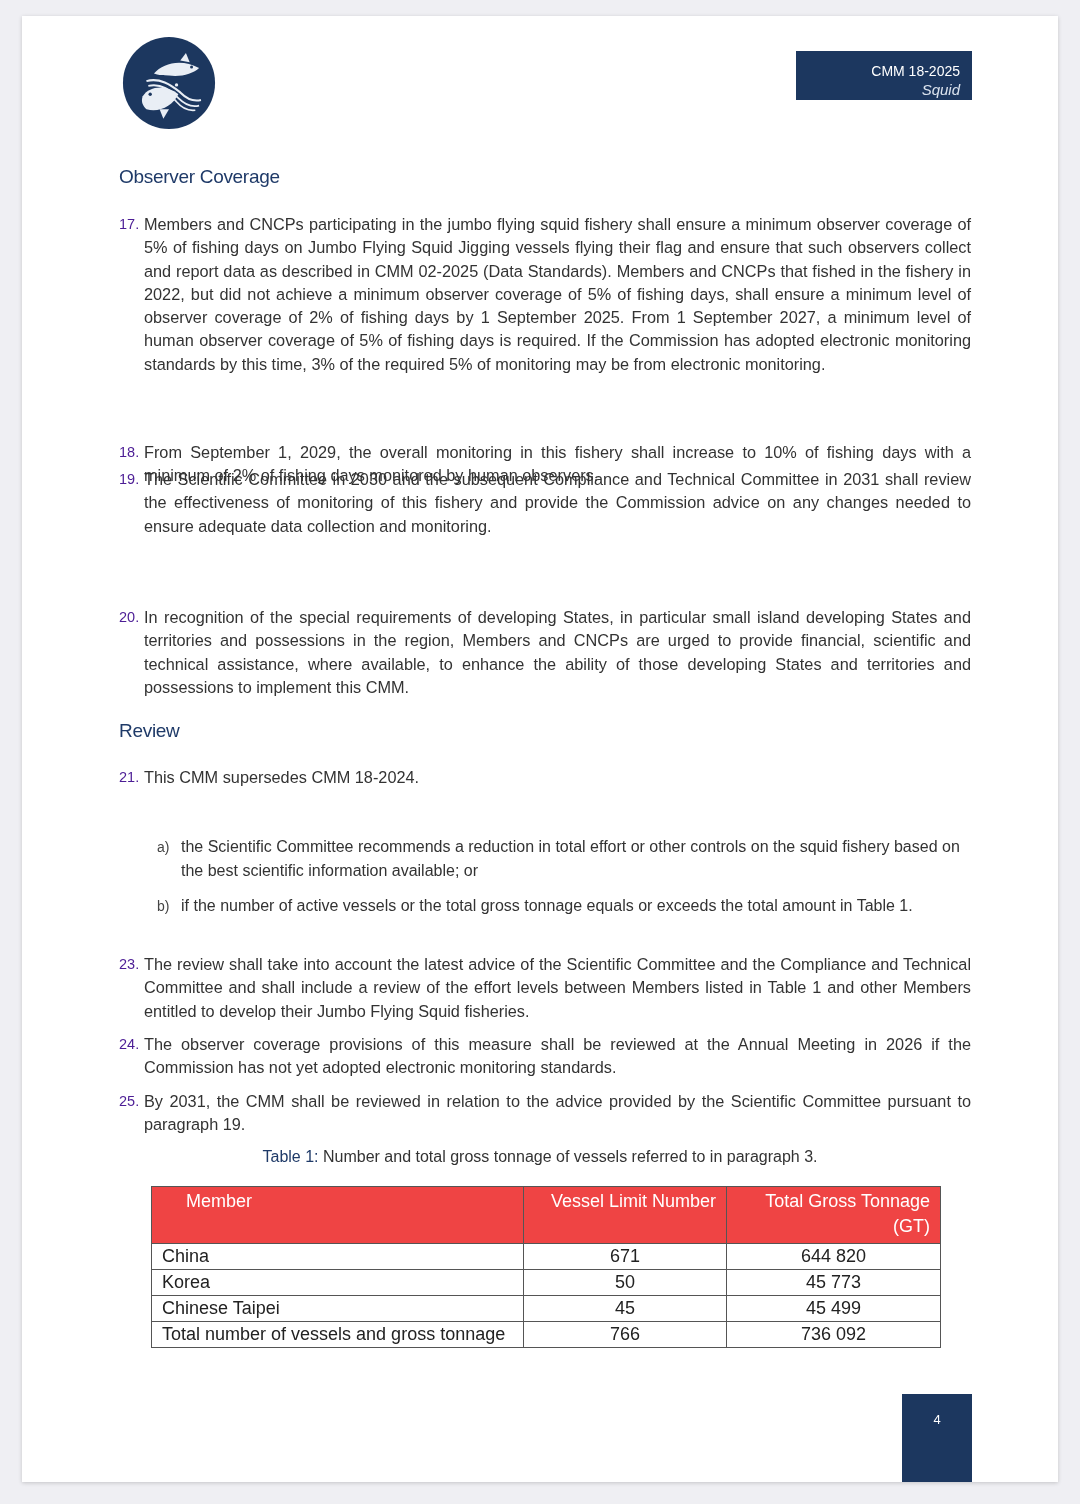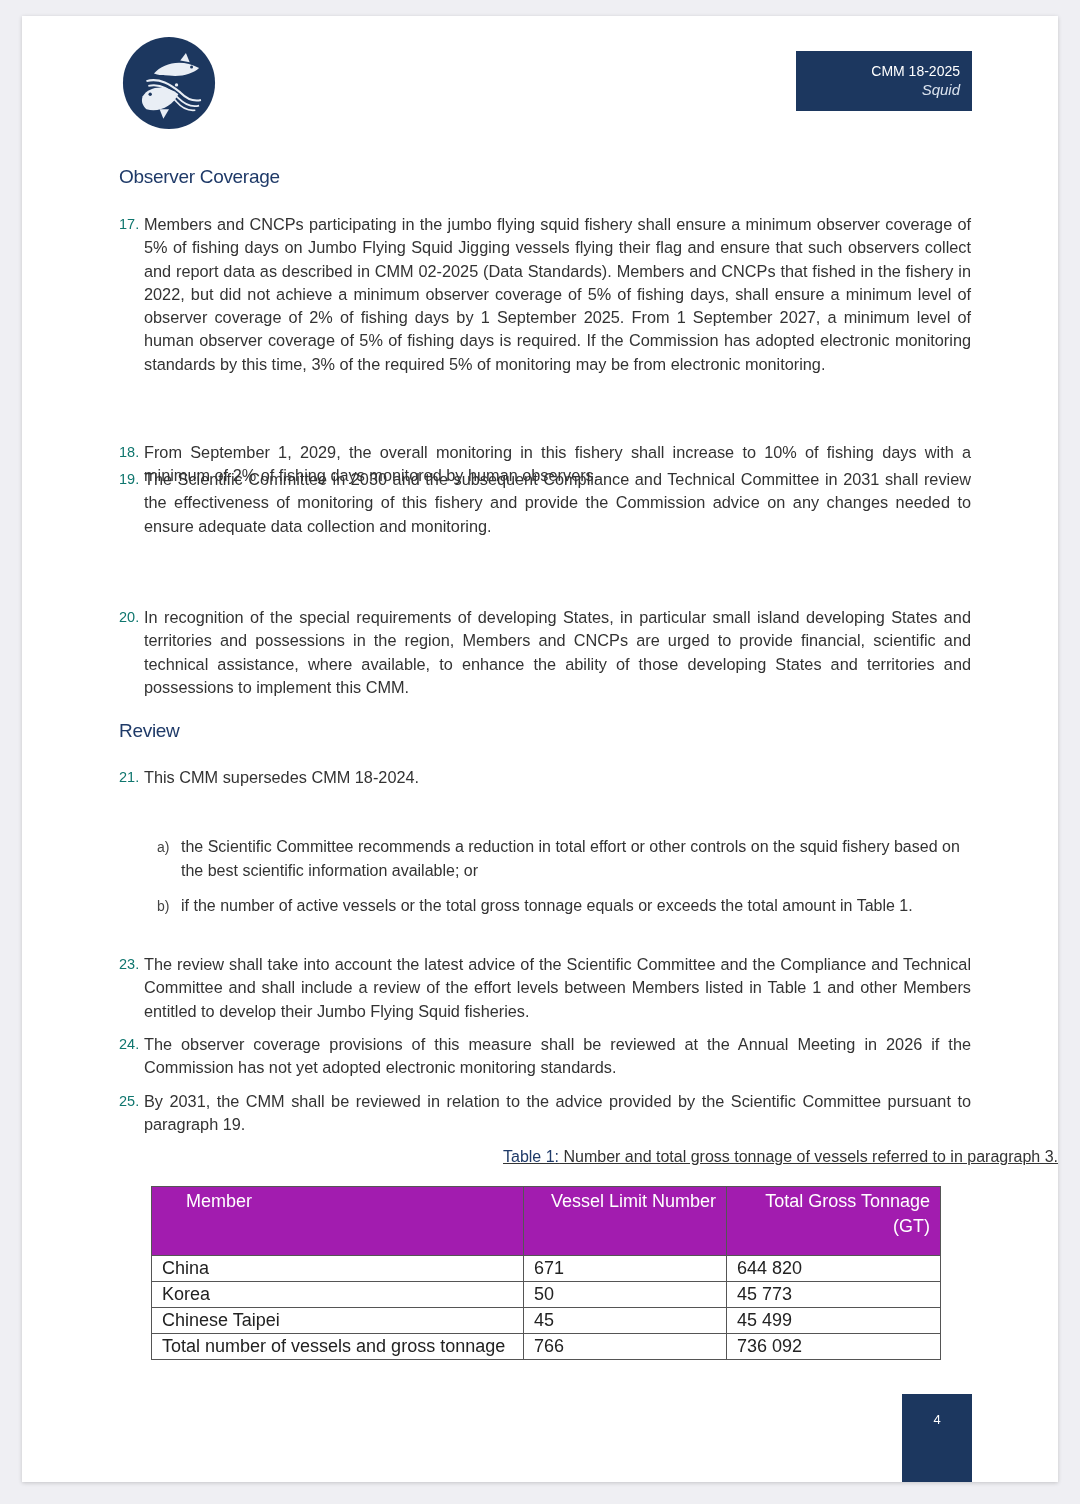--- a/index.html
+++ b/index.html
@@ -12,68 +12,68 @@
     overflow: hidden;
   }
   .page {
     position: absolute; left: 22px; top: 16px;
     width: 1036px; height: 1466px;
     background: #fff;
     box-shadow: 0 1px 4px rgba(0,0,0,0.18);
   }
   .logo { position: absolute; left: 100px; top: 20px; width: 94px; height: 94px; }
   .header-box {
-    position: absolute; left: 774px; top: 35px; width: 176px; height: 60px;
+    position: absolute; left: 774px; top: 35px; width: 176px; height: 49px;
     background: #1c375f; color: #fff; text-align: right;
     box-sizing: border-box; padding: 10px 12px 0 0;
   }
   .header-box .code { font-size: 14px; line-height: 20px; }
   .header-box .sub { font-size: 15px; font-style: italic; color: #dbe3ee; line-height: 18px; }
 
   .heading {
     position: absolute; left: 97px; font-size: 19px; color: #1f3a68;
     letter-spacing: -0.3px;
   }
   .para {
     position: absolute; left: 97px; width: 852px;
     font-size: 16.3px; line-height: 23.3px; color: #333;
     text-align: justify;
   }
   .para .num {
-    position: absolute; left: 0; top: 0; font-size: 14.5px; color: #0f766e;
+    position: absolute; left: 0; top: 0; font-size: 14.5px; color: #4c1d95;
   }
   .para .txt { display: block; margin-left: 25px; }
   .sub-item {
     position: absolute; left: 135px; width: 805px;
     font-size: 16px; line-height: 24px; color: #333;
   }
   .sub-item .lbl { position: absolute; left: 0; top: 0; font-size: 14px; color: #444; }
   .sub-item .txt { display: block; margin-left: 24px; }
 
   .caption {
-    position: absolute; left: 0; width: 1036px; top: 1132px; text-align: right;
-    font-size: 16px; color: #333; text-decoration: underline;
+    position: absolute; left: 0; width: 1036px; top: 1132px; text-align: center;
+    font-size: 16px; color: #333;
   }
   .caption .cap-label { color: #1f3a68; }
 
   table.gt {
     position: absolute; left: 129px; top: 1170px; width: 790px;
     border-collapse: collapse; font-size: 18px; color: #222;
   }
   table.gt th {
-    background: #a21caf; color: #fff; font-weight: normal; vertical-align: top;
-    padding: 2px 10px 16px 10px; line-height: 25px; border: 1px solid #555;
+    background: #ef4444; color: #fff; font-weight: normal; vertical-align: top;
+    padding: 2px 10px 4px 10px; line-height: 25px; border: 1px solid #555;
   }
   table.gt th.c1 { text-align: left; padding-left: 34px; width: 327px; }
   table.gt th.c2, table.gt th.c3 { text-align: right; }
   table.gt th.c2 { width: 182px; }
   table.gt td {
     border: 1px solid #555; padding: 0 10px; line-height: 25px; vertical-align: top;
   }
-  table.gt td.num { text-align: left; margin-top: 11px; }
+  table.gt td.num { text-align: center; margin-top: 11px; }
 
   .page-box {
     position: absolute; left: 880px; top: 1378px; width: 70px; height: 88px;
     background: #1c375f; color: #fff; text-align: center; font-size: 13px;
     box-sizing: border-box; padding-top: 18px;
   }
 </style>
 </head>
 <body>
 

